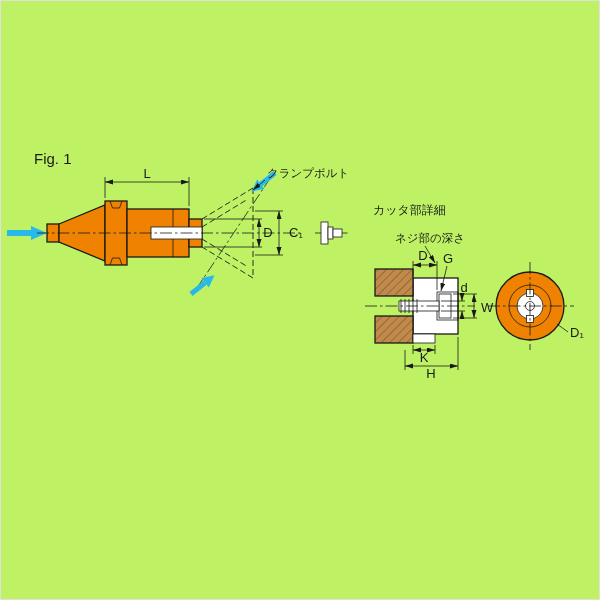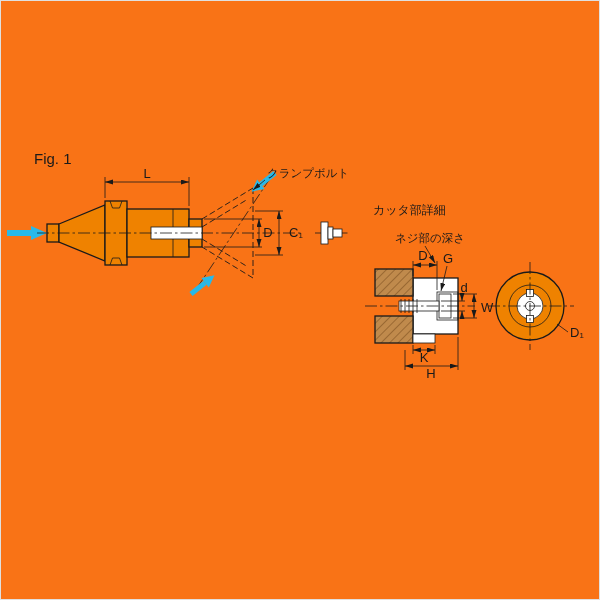--- a/index.html
+++ b/index.html
@@ -1,16 +1,16 @@
 <!DOCTYPE html>
 <html><head>
 <meta charset="utf-8">
 <style>
   html,body{margin:0;padding:0;background:#fff;}
-  #canvas{position:relative;width:598px;height:598px;background:#f97316;border:1px solid #e0e0e0;overflow:hidden;}
+  #canvas{position:relative;width:598px;height:598px;background:#bef264;border:1px solid #e0e0e0;overflow:hidden;}
   svg{display:block;}
   text{font-family:"Liberation Sans","DejaVu Sans",sans-serif;fill:#1a1a1a;}
   .t15{font-size:15px;}
   .t13{font-size:13px;}
   .t12{font-size:12px;}
   .t11{font-size:11.5px;}
   .cl{stroke:#1a1a1a;stroke-width:0.8;stroke-dasharray:12 3 2.5 3;fill:none;}
   .phantom{stroke:#1a1a1a;stroke-width:0.9;stroke-dasharray:6 3;fill:none;}
   .ol{stroke:#1a1a1a;stroke-width:1.3;}
   .thin{stroke:#1a1a1a;stroke-width:0.8;fill:none;}

